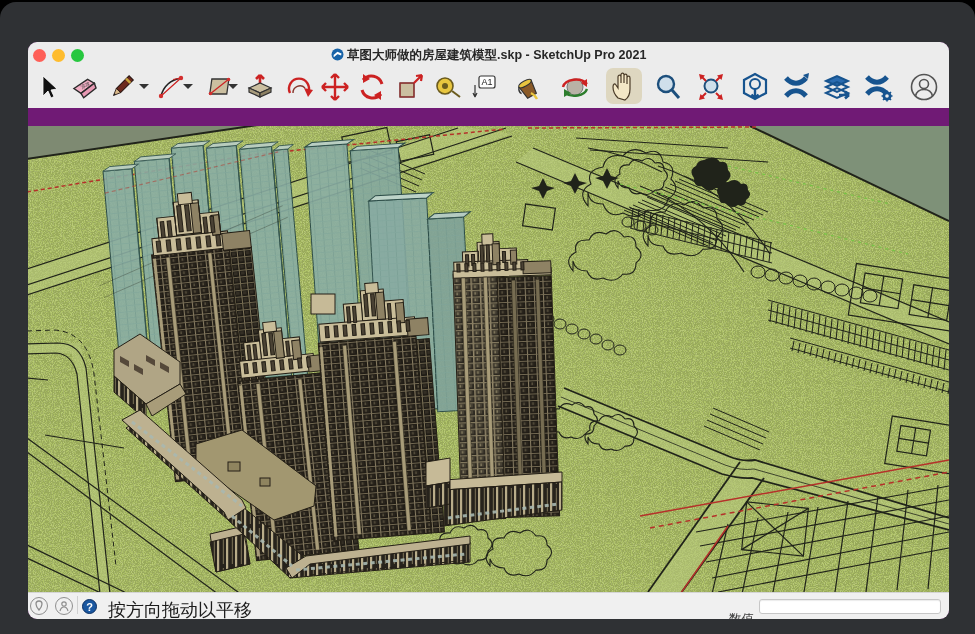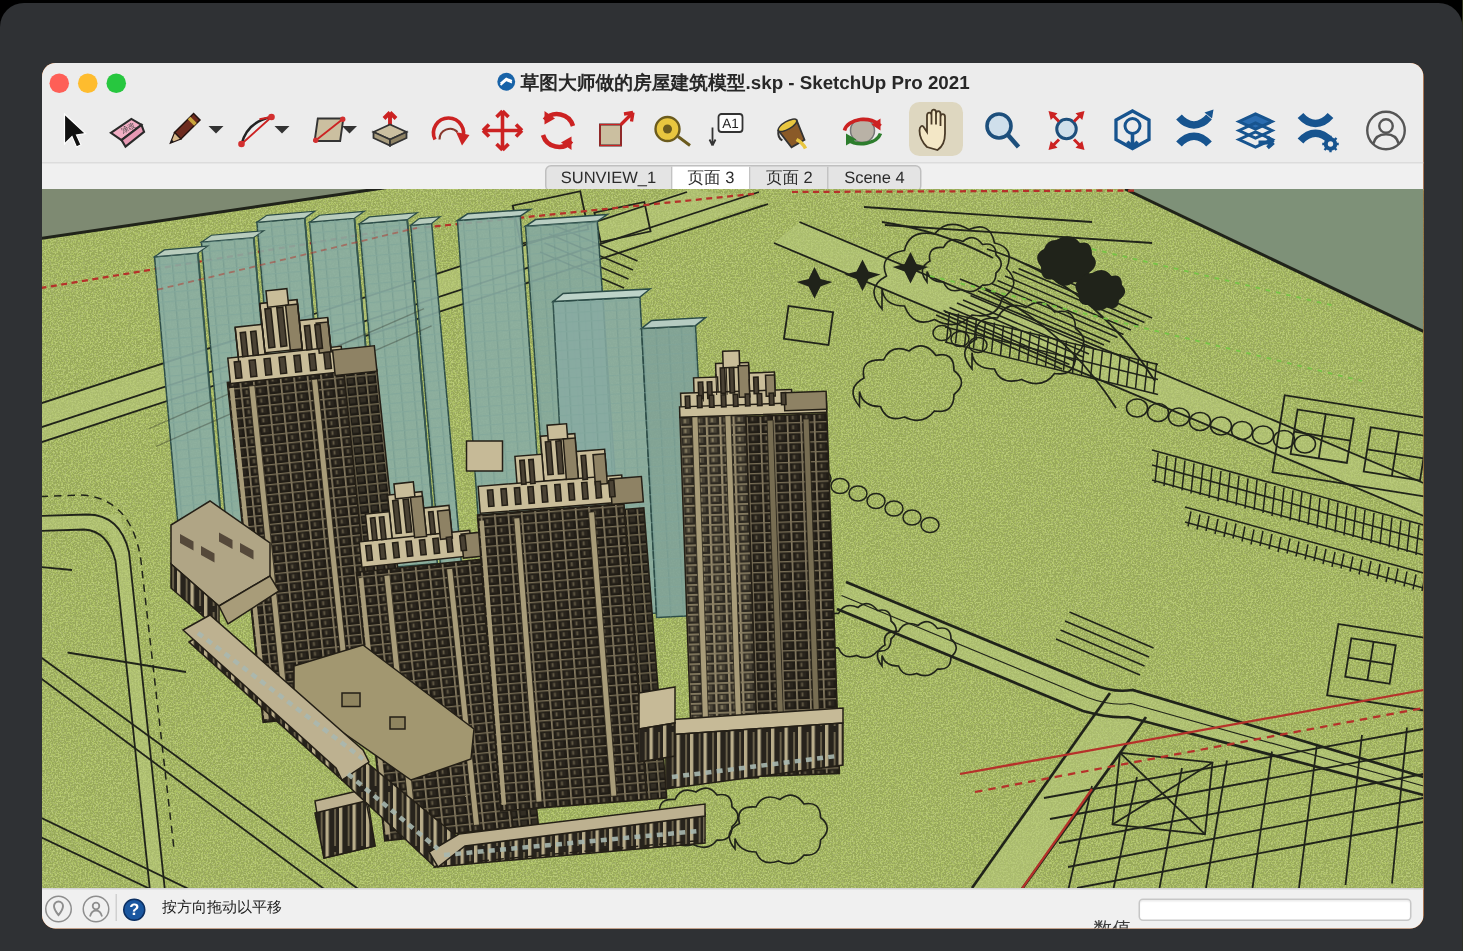--- a/index.html
+++ b/index.html
@@ -1,33 +1,33 @@
 <!DOCTYPE html>
 <html><head>
 <meta charset="utf-8">
 <style>
 html,body{margin:0;padding:0;width:975px;height:634px;background:#000;overflow:hidden;
 font-family:"Liberation Sans", sans-serif;}
 #frame{position:absolute;left:0;top:2px;width:975px;height:632px;background:#2f3134;border-radius:16px 16px 0 0;}
-#win{position:absolute;left:28px;top:42px;width:921px;height:577px;background:#f97316;border-radius:9px;overflow:hidden;}
+#win{position:absolute;left:28px;top:42px;width:921px;height:577px;background:#701a75;border-radius:9px;overflow:hidden;}
 #titlebar{position:absolute;left:0;top:0;width:100%;height:26px;background:#ececec;}
 .tl{position:absolute;top:7px;width:13px;height:13px;border-radius:50%;}
 #title{position:absolute;top:0;left:0;width:100%;height:26px;text-align:center;line-height:27px;font-size:12.5px;font-weight:bold;color:#272727;}
 #toolbar{position:absolute;left:0;top:26px;width:100%;height:40px;background:#ececec;}
 .ic{position:absolute;top:3px;width:32px;height:32px;}
 #tabstrip{position:absolute;left:0;top:66px;width:100%;height:18px;background:#f0f0f0;border-top:1px solid #dcdcdc;}
 #tabs{position:absolute;left:50%;top:1px;transform:translateX(-50%);height:16px;display:flex;
  background:#e4e4e4;border:1px solid #bfbfbf;border-radius:4px;overflow:hidden;}
 .tab{font-size:11px;color:#2b2b2b;line-height:16px;padding:0 10px;border-right:1px solid #c3c3c3;white-space:nowrap;}
 .tab.sel{background:#fff;border-right:1px solid #c3c3c3;}
 .tab:last-child{border-right:none;}
 #viewport{position:absolute;left:0;top:84px;width:921px;height:466px;background:#a6b974;}
 #statusbar{position:absolute;left:0;top:550px;width:100%;height:27px;background:#f0f0f0;border-top:1px solid #d4d4d4;}
 .sb-circle{position:absolute;top:4px;width:16px;height:16px;border:1.5px solid #8e8e8e;border-radius:50%;}
-#sbtext{position:absolute;left:80px;top:5px;font-size:10px;color:#1c1c1c;}
+#sbtext{position:absolute;left:80px;top:5px;font-size:18px;color:#1c1c1c;}
 #numlabel{position:absolute;right:195px;top:18px;font-size:12.5px;color:#3a3a3a;}
 #numbox{position:absolute;right:8px;top:6px;width:180px;height:13px;background:#fff;border:1px solid #c7c7c7;border-radius:3px;box-shadow:inset 0 1px 1px rgba(0,0,0,.08);}
 </style>
 </head>
 <body>
 <div id="frame"></div>
 <div id="win">
   <div id="titlebar">
     <div class="tl" style="left:5px;background:#fe5f57;"></div>
     <div class="tl" style="left:24px;background:#febc2e;"></div>
@@ -170,28 +170,20 @@
         <path d="M5,23 C11,16 19,16 25,23" stroke="#17548f" stroke-width="5" fill="none"></path>
         <circle cx="25" cy="25" r="4.5" fill="#17548f"></circle>
         <circle cx="25" cy="25" r="1.8" fill="#ececec"></circle>
         <path d="M25,19.5 v2 M25,28.5 v2 M19.5,25 h2 M28.5,25 h2 M21,21 l1.4,1.4 M27.6,27.6 l1.4,1.4 M29,21 l-1.4,1.4 M22.4,27.6 L21,29" stroke="#17548f" stroke-width="1.6"></path>
       </svg>
     <svg class="ic" style="left:880px" viewBox="0 0 32 32">
         <circle cx="16" cy="16" r="12.5" fill="none" stroke="#555" stroke-width="1.6"></circle>
         <circle cx="16" cy="13" r="4.5" fill="none" stroke="#555" stroke-width="1.6"></circle>
         <path d="M7.5,25 Q9,18.5 16,18.5 Q23,18.5 24.5,25" fill="none" stroke="#555" stroke-width="1.6"></path>
       </svg>
-  </div>
-  <div id="tabstrip">
-    <div id="tabs">
-      <div class="tab">SUNVIEW_1</div>
-        <div class="tab sel">页面 3</div>
-        <div class="tab">页面 2</div>
-        <div class="tab">Scene 4</div>
-    </div>
   </div>
   <div id="viewport">
   <svg width="921" height="466" viewBox="0 0 921 466">
     <defs>
       <filter id="grain" x="0" y="0" width="100%" height="100%">
         <feTurbulence type="fractalNoise" baseFrequency="0.9" numOctaves="2" stitchTiles="stitch"></feTurbulence>
         <feColorMatrix type="matrix" values="0 0 0 0 0 0 0 0 0 0 0 0 0 0 0 0 0 0 9 -3.6"></feColorMatrix>
       </filter>
       <filter id="grainw" x="0" y="0" width="100%" height="100%">
         <feTurbulence type="fractalNoise" baseFrequency="0.9" numOctaves="2" seed="7" stitchTiles="stitch"></feTurbulence>

